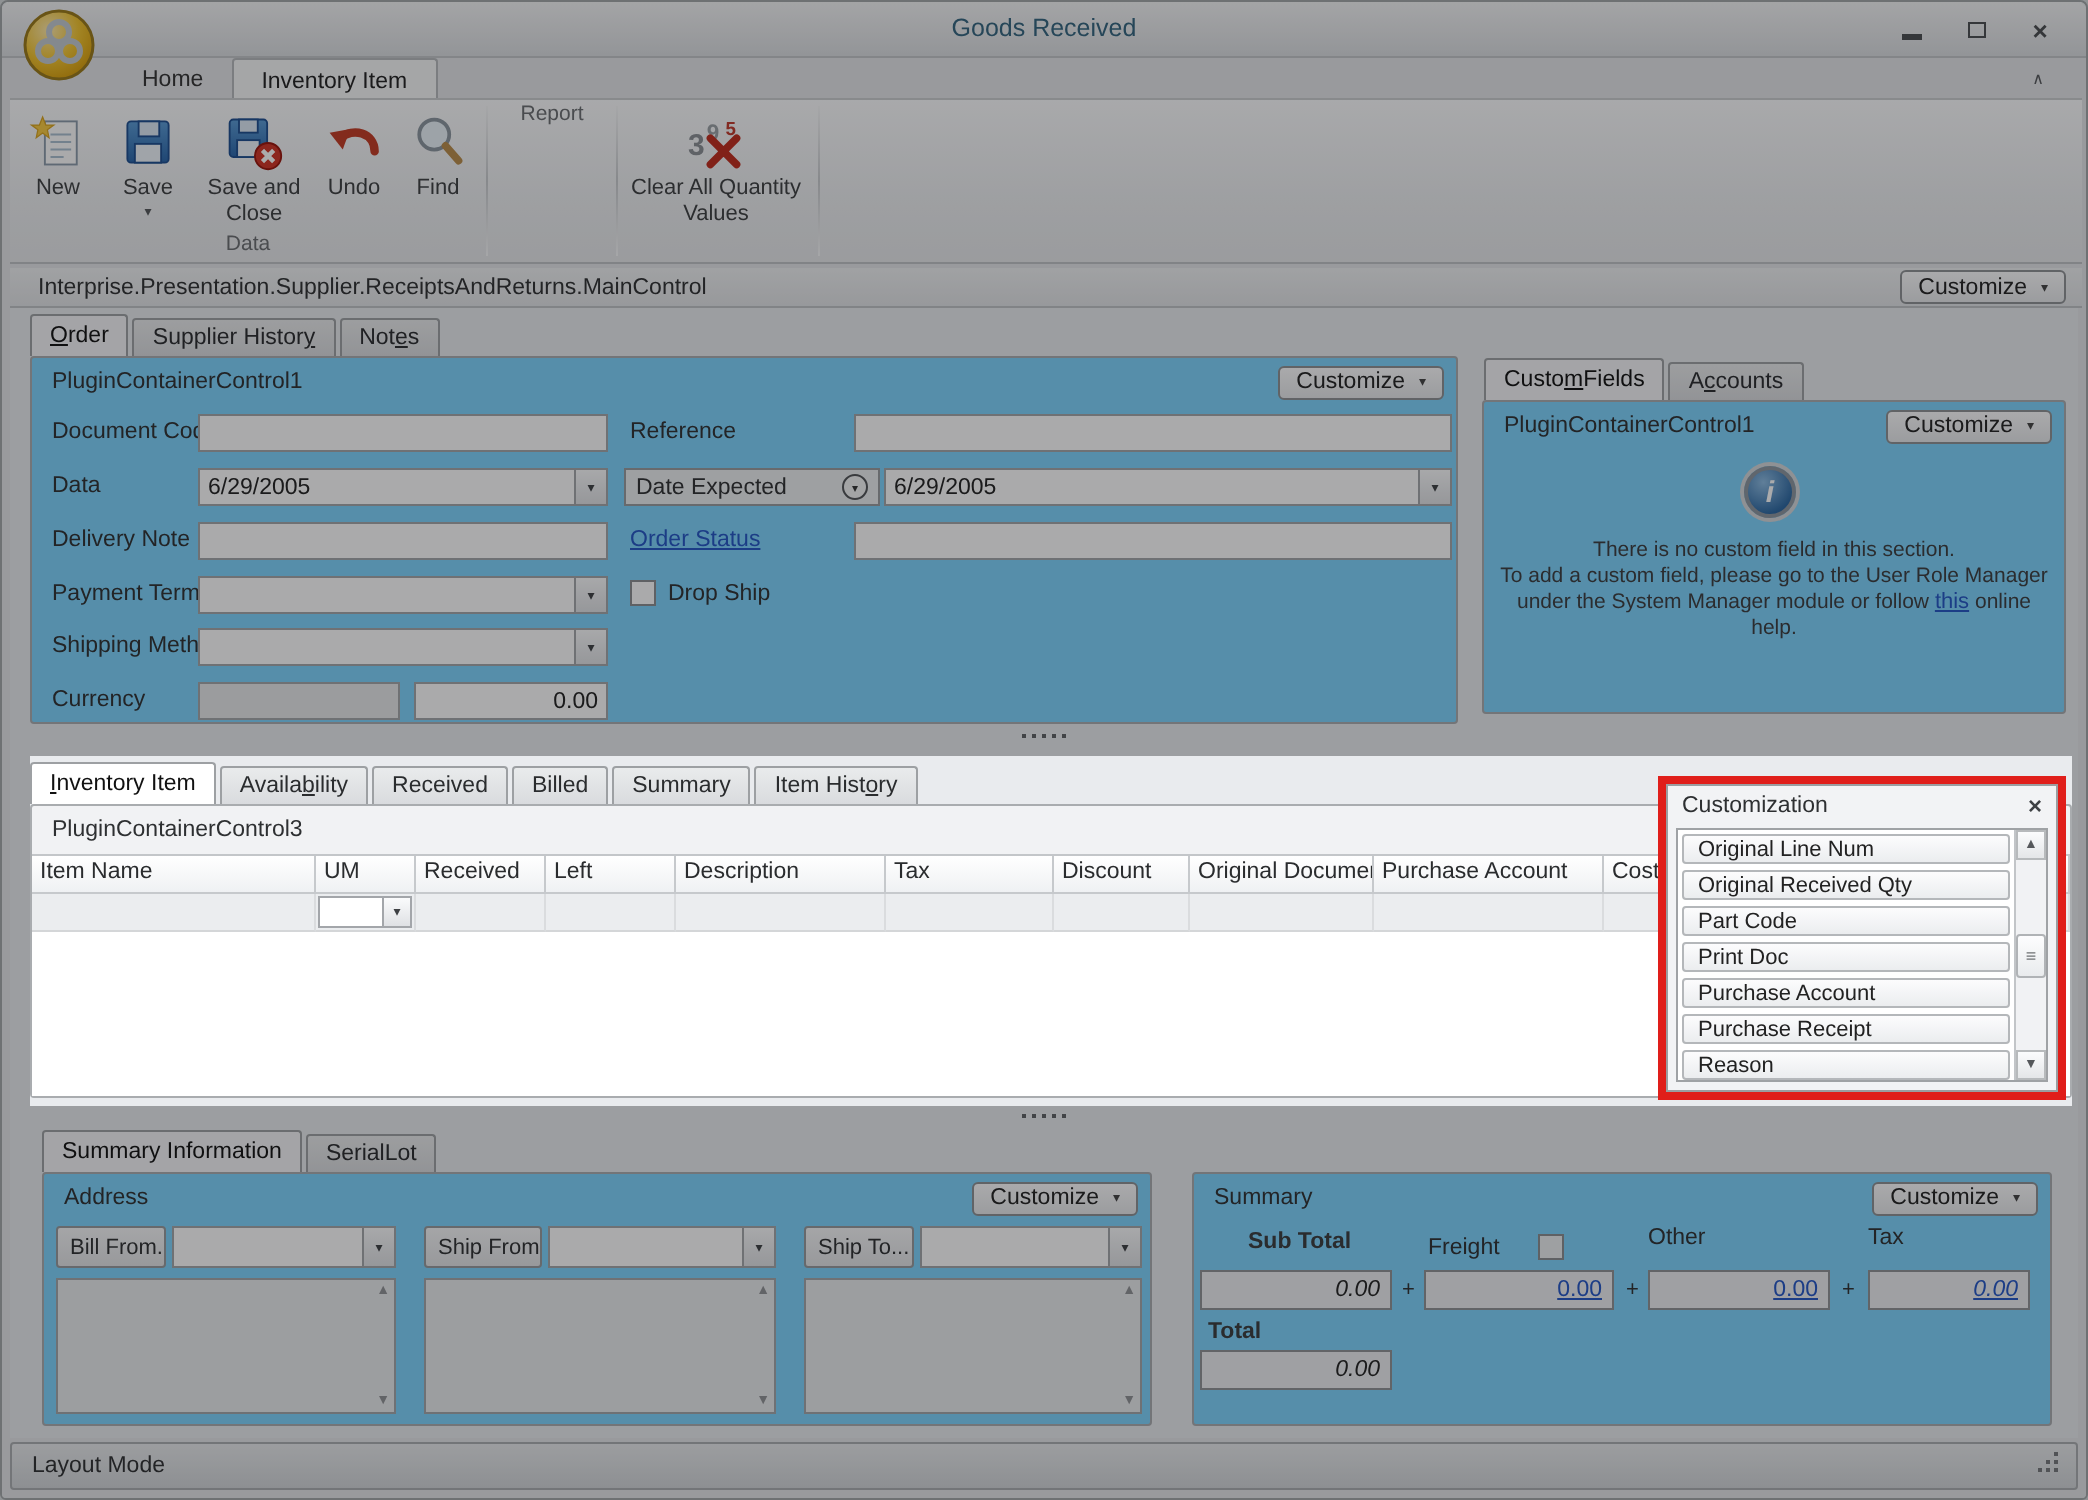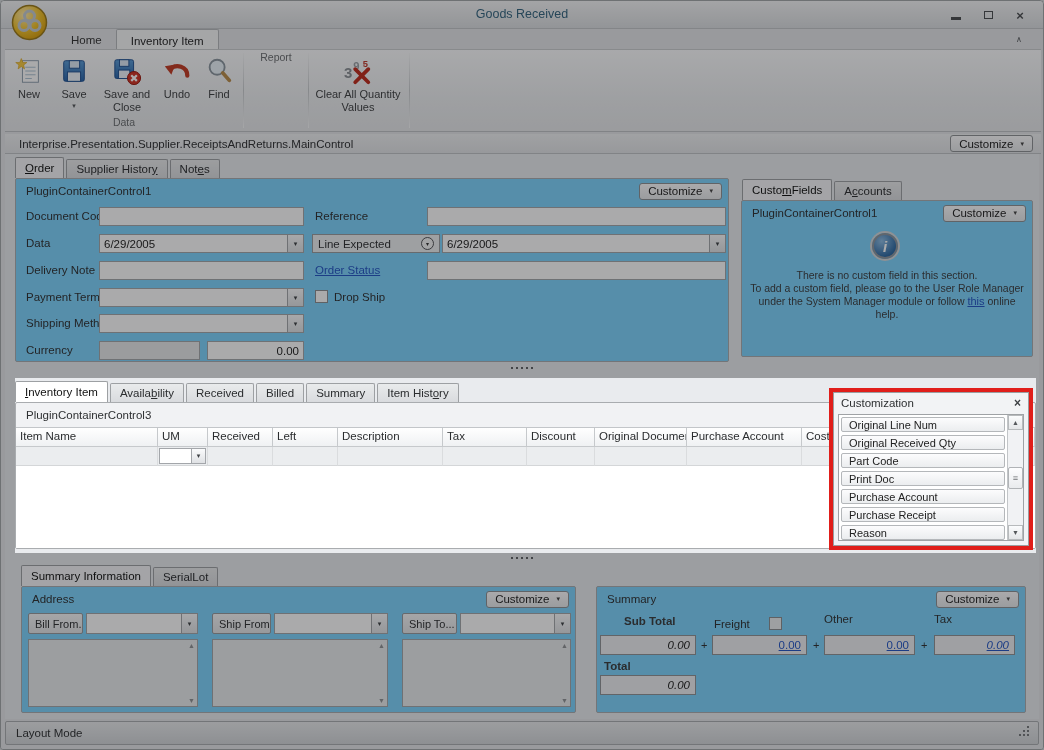--- a/index.html
+++ b/index.html
@@ -284,21 +284,21 @@
     <input class="inp" style="left: 83px; top: 28px; width: 205px;">
     <div class="lbl" style="left:299px;top:31px;">Reference</div>
     <input class="inp" style="left: 411px; top: 28px; width: 299px;">
 
     <div class="lbl" style="left:10px;top:58px;">Data</div>
     <div class="combo" style="left:83px;top:55px;width:205px;">
       <input value="6/29/2005" style="">
       <span class="ddbtn">▾</span>
     </div>
     <div class="dexp" style="left:296px;top:55px;width:128px;">
-      <span>Line Expected</span>
+      <span>Date Expected</span>
       <span class="circ">
           <span>▾</span>
         </span>
     </div>
     <div class="combo" style="left:426px;top:55px;width:284px;">
       <input value="6/29/2005" style="">
       <span class="ddbtn">▾</span>
     </div>
 
     <div class="lbl" style="left:10px;top:85px;">Delivery Note</div>

